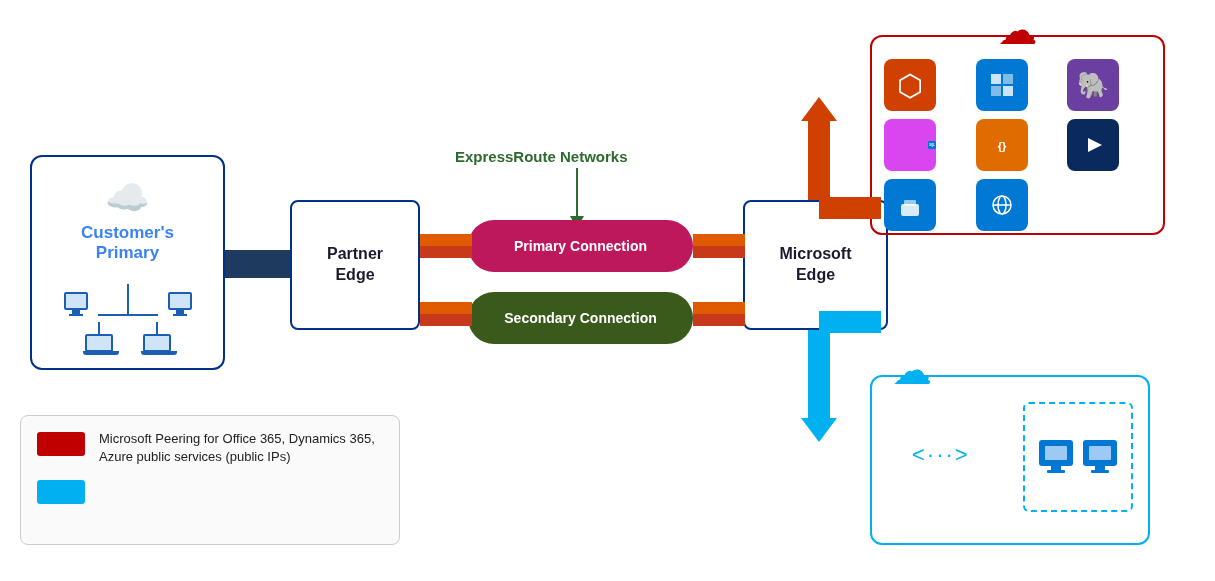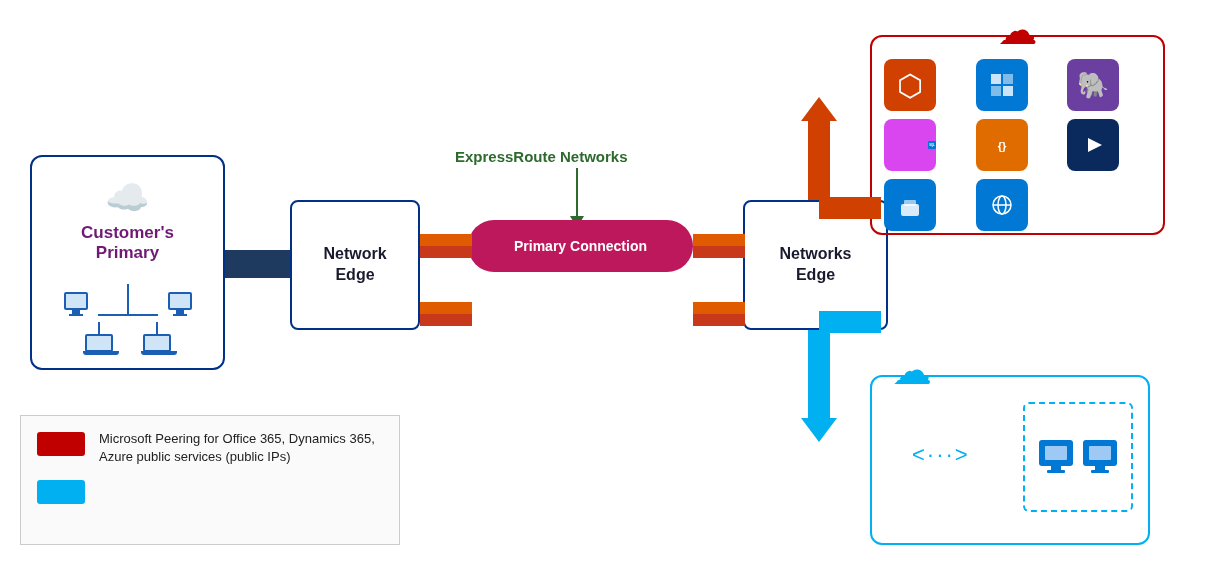--- a/index.html
+++ b/index.html
@@ -34,21 +34,21 @@
     }
     .customer-cloud {
       color: #1e3a5f;
       font-size: 36px;
       margin-bottom: 4px;
       margin-top: -10px;
     }
     .customer-label {
       font-size: 17px;
       font-weight: 600;
-      color: #701a75;
+      color: #3b82f6;
       text-align: center;
       line-height: 1.2;
       margin-bottom: 20px;
     }
     .network-icon {
       display: flex;
       flex-direction: column;
       align-items: center;
     }
     .computer-row {
@@ -255,21 +255,21 @@
     }
 
     
     .legend-box {
       position: absolute;
       left: 20px;
       top: 415px;
       width: 380px;
       height: 130px;
       border: 1.5px solid #ccc;
-      border-radius: 0;
+      border-radius: 8px;
       padding: 14px 16px;
       background: #fafafa;
     }
     .legend-item {
       display: flex;
       align-items: flex-start;
       margin-bottom: 12px;
       gap: 14px;
     }
     .legend-color {
@@ -321,21 +321,21 @@
           <div class="laptop"></div>
         </div>
       </div>
     </div>
   </div>
 
   <div class="conn-h1"></div>
 
   <div class="partner-box">
     <div class="partner-label">
-      <span>Network</span><br><span>Edge</span>
+      <span>Partner</span><br><span>Edge</span>
     </div>
   </div>
 
   <div style="position:absolute;left:420px;top:234px;width:52px;height:12px;background:#e05a00;z-index:2;"></div>
   <div style="position:absolute;left:420px;top:246px;width:52px;height:12px;background:#c8381a;z-index:2;"></div>
 
   <div style="position:absolute;left:420px;top:302px;width:52px;height:12px;background:#e05a00;z-index:2;"></div>
   <div style="position:absolute;left:420px;top:314px;width:52px;height:12px;background:#c8381a;z-index:2;"></div>
 
   <div style="position:absolute;left:455px;top:148px;">
@@ -344,30 +344,33 @@
 
   <div style="position:absolute;left:570px;top:168px;display:flex;flex-direction:column;align-items:center;">
     <div style="width:2px;height:48px;background:#2d6a2d;"></div>
     <div style="width:0;height:0;border-left:7px solid transparent;border-right:7px solid transparent;border-top:12px solid #2d6a2d;"></div>
   </div>
 
   <div class="primary-capsule">
     <span class="primary-text">Primary Connection</span>
   </div>
 
+  <div class="secondary-capsule">
+    <span class="secondary-text">Secondary Connection</span>
+  </div>
 
   <div style="position:absolute;left:693px;top:234px;width:52px;height:12px;background:#e05a00;z-index:2;"></div>
   <div style="position:absolute;left:693px;top:246px;width:52px;height:12px;background:#c8381a;z-index:2;"></div>
 
   <div style="position:absolute;left:693px;top:302px;width:52px;height:12px;background:#e05a00;z-index:2;"></div>
   <div style="position:absolute;left:693px;top:314px;width:52px;height:12px;background:#c8381a;z-index:2;"></div>
 
   <div class="ms-edge-box">
     <div class="ms-edge-label">
-      <span>Networks</span><br><span>Edge</span>
+      <span>Microsoft</span><br><span>Edge</span>
     </div>
   </div>
 
   <div style="position:absolute;left:808px;top:118px;width:22px;height:82px;background:#d04000;z-index:1;"></div>
 
   <div style="position:absolute;left:801px;top:97px;width:0;height:0;border-left:18px solid transparent;border-right:18px solid transparent;border-bottom:24px solid #d04000;z-index:2;"></div>
 
   <div style="position:absolute;left:819px;top:197px;width:62px;height:22px;background:#d04000;z-index:1;"></div>
 
   <div style="position:absolute;left:819px;top:311px;width:62px;height:22px;background:#00b0f0;z-index:1;"></div>

